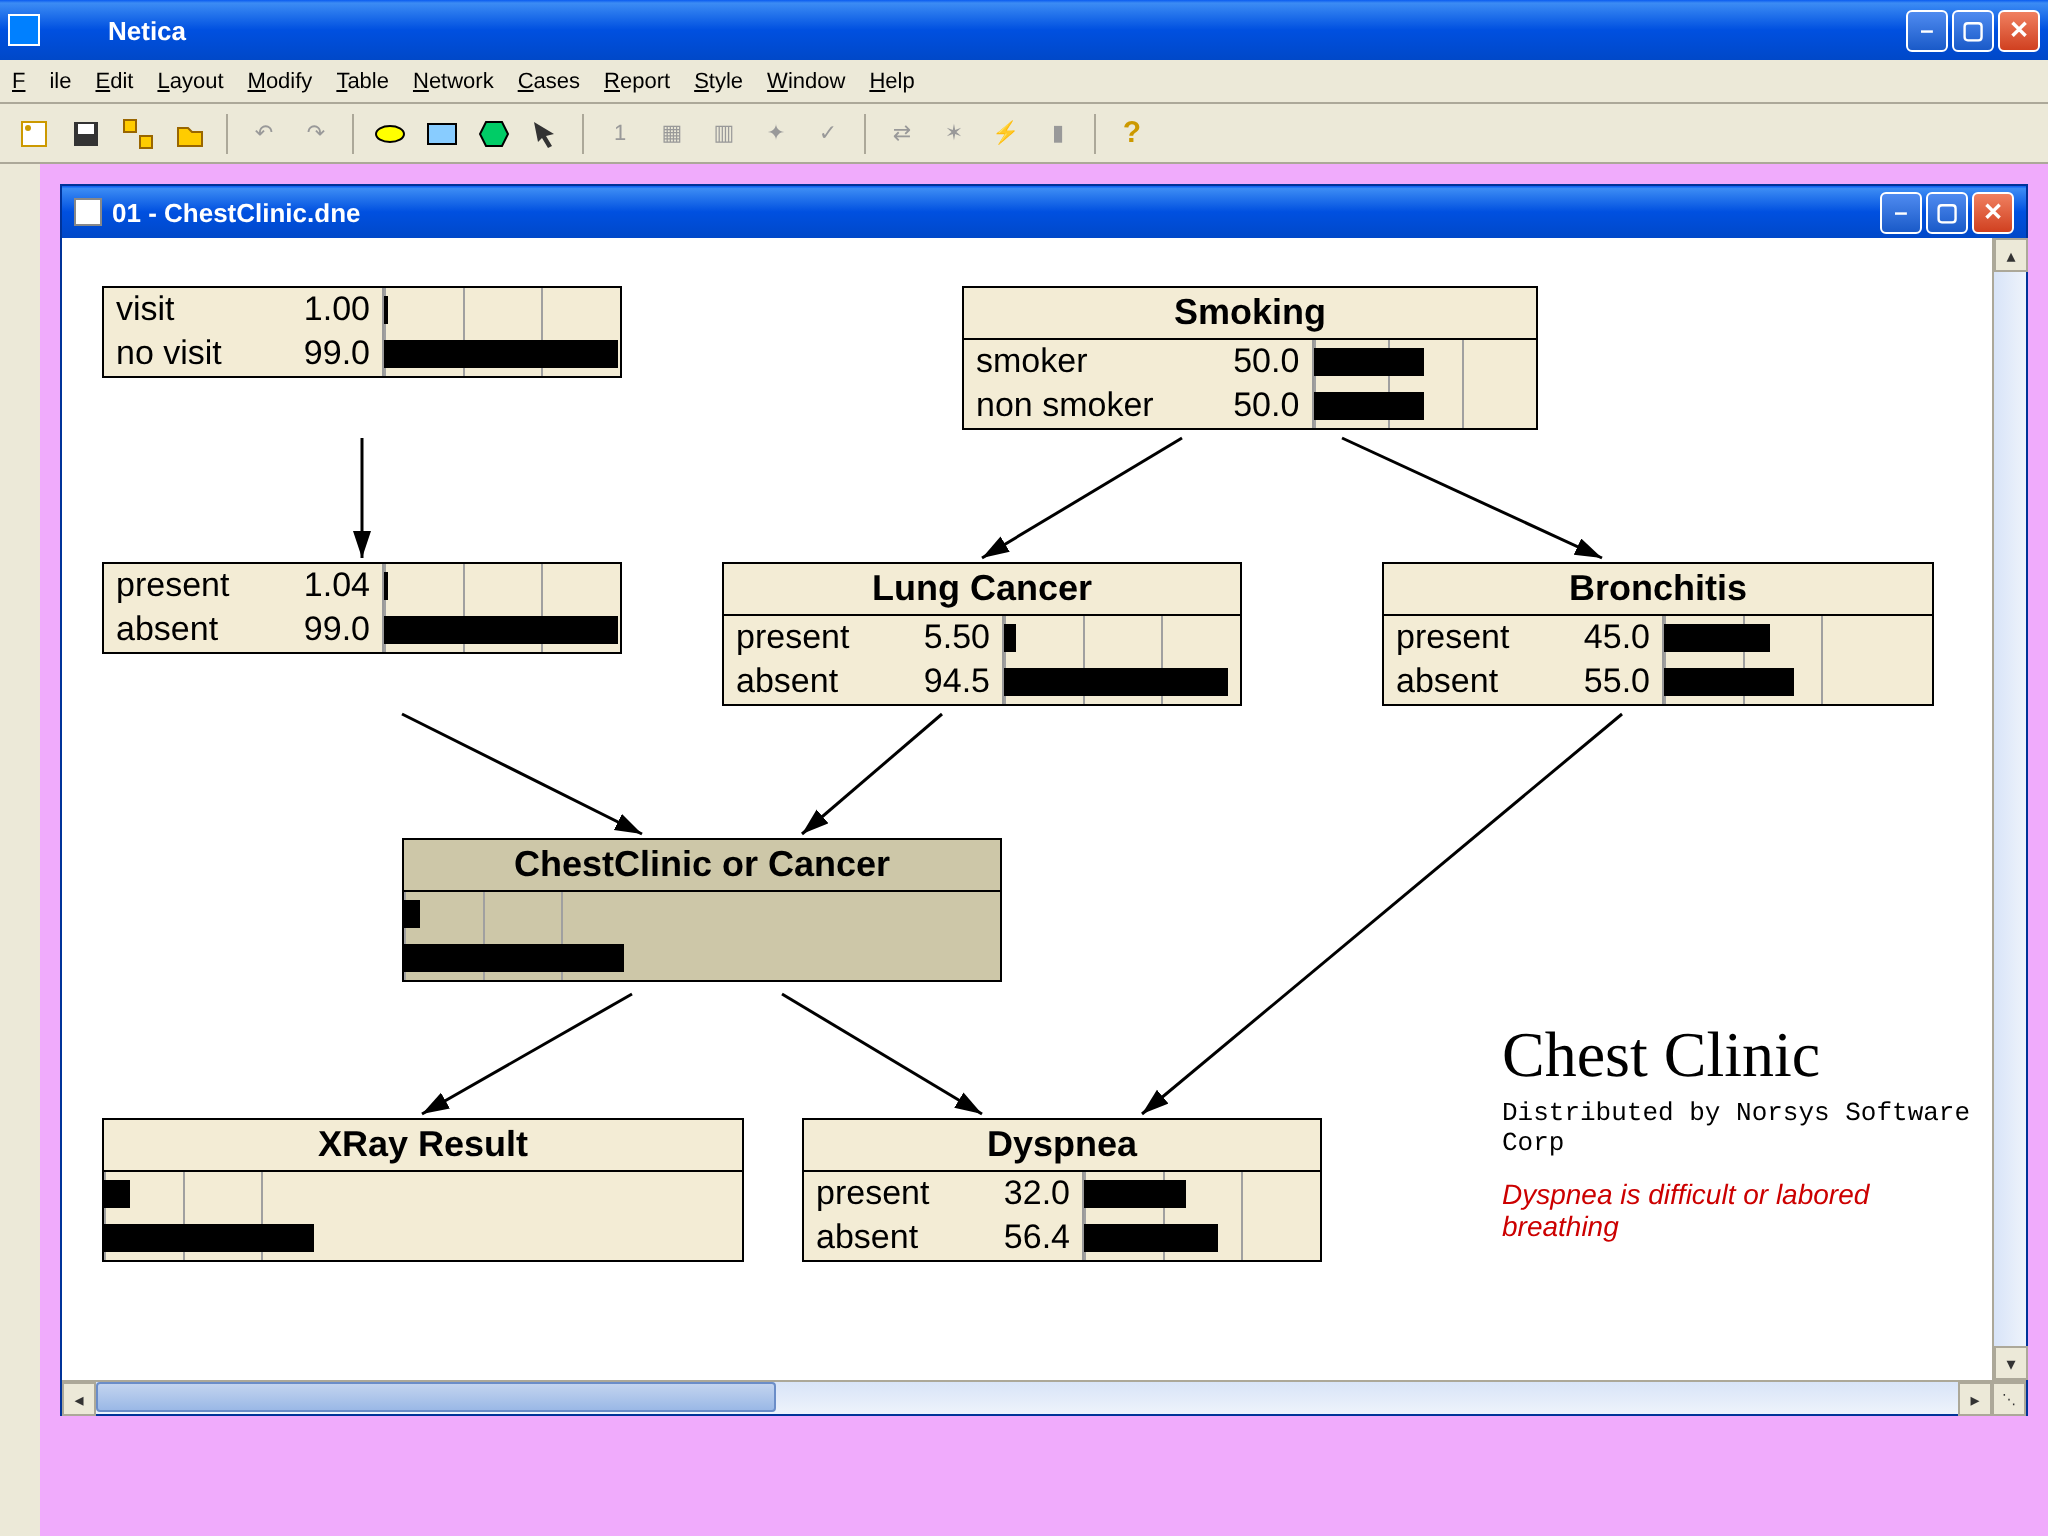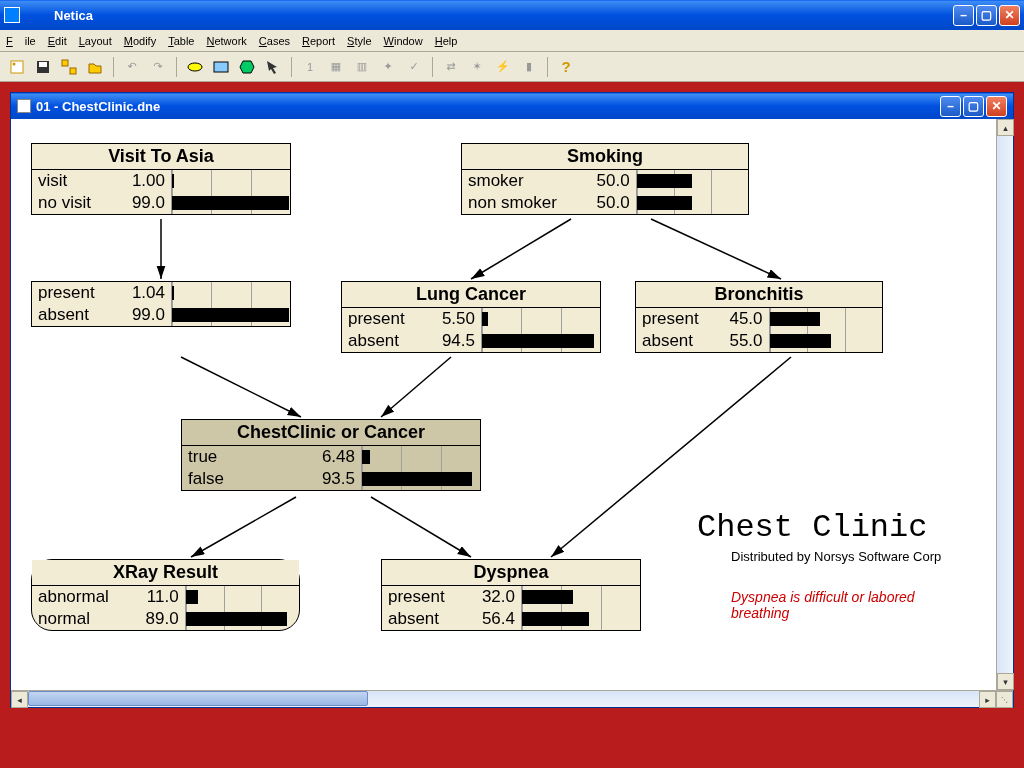--- a/index.html
+++ b/index.html
@@ -21,21 +21,21 @@
 .menubar span { margin-right: 12px; cursor: default; }
 .menubar u { text-decoration: underline; }
 
 
 .toolbar { background: #ece9d8; height: 30px; display: flex; align-items: center; padding: 0 6px; gap: 4px; border-bottom: 1px solid #aca899; }
 .tb-btn { width: 22px; height: 22px; display: flex; align-items: center; justify-content: center; border: 1px solid transparent; cursor: pointer; }
 .tb-sep { width: 1px; height: 20px; background: #aca899; margin: 0 3px; }
 .tb-gray { color: #999; }
 
 
-.mdi { flex: 1; background: #b91c1c; padding: 2px; position: relative; }
+.mdi { flex: 1; background: #f0abfc; padding: 2px; position: relative; margin-left: 20px; }
 .doc-window { background: #fff; margin: 8px; border: 1px solid #003399; display:flex; flex-direction:column; height: 616px; }
 .doc-title { background: linear-gradient(to bottom, #0a5bf0 0%, #3c8cf4 5%, #0050e0 50%, #0048c8 100%); height: 26px; display: flex; align-items: center; padding: 0 6px; color: white; font-weight: bold; font-size: 13px; }
 .doc-title-icon { width: 14px; height: 14px; margin-right: 5px; display:inline-block; background:#fff; border:1px solid #888; }
 .canvas-wrap { flex:1; display:flex; }
 .canvas { flex:1; background: #fff; position: relative; overflow:hidden; }
 .vscroll { width: 17px; background: #ece9d8; border-left:1px solid #aca899; display:flex; flex-direction:column; }
 .hscroll { height: 17px; background: #ece9d8; border-top:1px solid #aca899; display:flex; }
 .sc-btn { width:17px; height:17px; background:#ece9d8; border:1px solid #aca899; display:flex; align-items:center; justify-content:center; font-size:9px; color:#333; cursor:pointer; }
 .sc-track { flex:1; background: linear-gradient(to right, #d8e4f8, #eef3fb); }
 .sc-track-h { flex:1; background: linear-gradient(to bottom, #d8e4f8, #eef3fb); position:relative; }
@@ -51,21 +51,21 @@
 .labels .row { display:flex; justify-content:space-between; font-size:17px; padding:0 6px; line-height:22px; gap:10px; }
 .bars { display:flex; flex-direction:column; }
 .bars .barrow { height:22px; position:relative; border-bottom:0px; background:repeating-linear-gradient(to right, #a0a0a0 0, #a0a0a0 1px, transparent 1px, transparent 33.33%); }
 .bars .barrow .fill { position:absolute; left:0; top:4px; height:14px; background:#000; }
 
 
 .arrows { position:absolute; left:0; top:0; width:100%; height:100%; pointer-events:none; }
 
 
 .annot-title { position:absolute; font-family: "Times New Roman", serif; font-size:32px; color:#000; }
-.annot-sub { position:absolute; font-family: Liberation Sans, sans-serif; font-size:13px; color:#000; }
+.annot-sub { position:absolute; font-family: Liberation Mono, monospace; font-size:13px; color:#000; }
 .annot-red { position:absolute; font-family: Arial; font-size:14px; font-style:italic; color:#cc0000; }
 </style>
 </head>
 <body>
 
 <div class="outer-window">
 
   <div class="titlebar">
     <span class="titlebar-icon"></span>
     <span class="titlebar-text">Netica</span>
@@ -177,21 +177,20 @@
             <line x1="560" y1="100" x2="460" y2="160" stroke="#000" stroke-width="1.5" marker-end="url(#ah)"></line>
             <line x1="640" y1="100" x2="770" y2="160" stroke="#000" stroke-width="1.5" marker-end="url(#ah)"></line>
             <line x1="170" y1="238" x2="290" y2="298" stroke="#000" stroke-width="1.5" marker-end="url(#ah)"></line>
             <line x1="440" y1="238" x2="370" y2="298" stroke="#000" stroke-width="1.5" marker-end="url(#ah)"></line>
             <line x1="285" y1="378" x2="180" y2="438" stroke="#000" stroke-width="1.5" marker-end="url(#ah)"></line>
             <line x1="360" y1="378" x2="460" y2="438" stroke="#000" stroke-width="1.5" marker-end="url(#ah)"></line>
             <line x1="780" y1="238" x2="540" y2="438" stroke="#000" stroke-width="1.5" marker-end="url(#ah)"></line>
           </svg>
 
           <div class="node" style="left:20px; top:24px; width:260px;">
-            <div class="node-header">Visit To Asia</div>
             <div class="node-body">
               <div class="labels" style="width:140px">
                 <div class="row">
                     <span>visit</span>
                     <span>1.00</span>
                   </div>
                 <div class="row">
                     <span>no visit</span>
                     <span>99.0</span>
                   </div>
@@ -271,21 +270,21 @@
                 <div class="barrow">
                     <div class="fill" style="width: 5.5%;"></div>
                   </div>
                 <div class="barrow">
                     <div class="fill" style="width: 94.5%;"></div>
                   </div>
               </div>
             </div>
           </div>
 
-          <div class="node" style="left:624px; top:162px; width:248px;">
+          <div class="node" style="left:660px; top:162px; width:276px;">
             <div class="node-header">Bronchitis</div>
             <div class="node-body">
               <div class="labels" style="width:140px">
                 <div class="row">
                     <span>present</span>
                     <span>45.0</span>
                   </div>
                 <div class="row">
                     <span>absent</span>
                     <span>55.0</span>
@@ -298,54 +297,34 @@
                 <div class="barrow">
                     <div class="fill" style="width: 55%;"></div>
                   </div>
               </div>
             </div>
           </div>
 
           <div class="node sel" style="left:170px; top:300px; width:300px;">
             <div class="node-header">ChestClinic or Cancer</div>
             <div class="node-body">
-              <div class="labels" style="width:180px">
-                <div class="row">
-                    <span>true</span>
-                    <span>6.48</span>
-                  </div>
-                <div class="row">
-                    <span>false</span>
-                    <span>93.5</span>
-                  </div>
-              </div>
               <div class="bars" style="width:118px">
                 <div class="barrow">
                     <div class="fill" style="width: 6.48%;"></div>
                   </div>
                 <div class="barrow">
                     <div class="fill" style="width: 93.5%;"></div>
                   </div>
               </div>
             </div>
           </div>
 
-          <div class="node" style="left:20px; top:440px; width:269px;border-radius:21px;">
+          <div class="node" style="left:20px; top:440px; width:321px;">
             <div class="node-header">XRay Result</div>
             <div class="node-body">
-              <div class="labels" style="width:160px">
-                <div class="row">
-                    <span>abnormal</span>
-                    <span>11.0</span>
-                  </div>
-                <div class="row">
-                    <span>normal</span>
-                    <span>89.0</span>
-                  </div>
-              </div>
               <div class="bars" style="width:118px">
                 <div class="barrow">
                     <div class="fill" style="width: 11%;"></div>
                   </div>
                 <div class="barrow">
                     <div class="fill" style="width: 89%;"></div>
                   </div>
               </div>
             </div>
           </div>
@@ -367,21 +346,21 @@
                 <div class="barrow">
                     <div class="fill" style="width: 43.6%;"></div>
                   </div>
                 <div class="barrow">
                     <div class="fill" style="width: 56.4%;"></div>
                   </div>
               </div>
             </div>
           </div>
 
-          <div class="annot-title" style="left:686px; top:390px;font-family:Liberation Mono, monospace;">Chest Clinic</div>
+          <div class="annot-title" style="left:720px; top:390px;">Chest Clinic</div>
           <div class="annot-sub" style="left:720px; top:430px;">Distributed by Norsys Software Corp</div>
           <div class="annot-red" style="left:720px; top:470px; width:200px;">Dyspnea is difficult or labored breathing</div>
 
         </div>
         <div class="vscroll">
           <div class="sc-btn">▴</div>
           <div class="sc-track"></div>
           <div class="sc-btn">▾</div>
         </div>
       </div>

